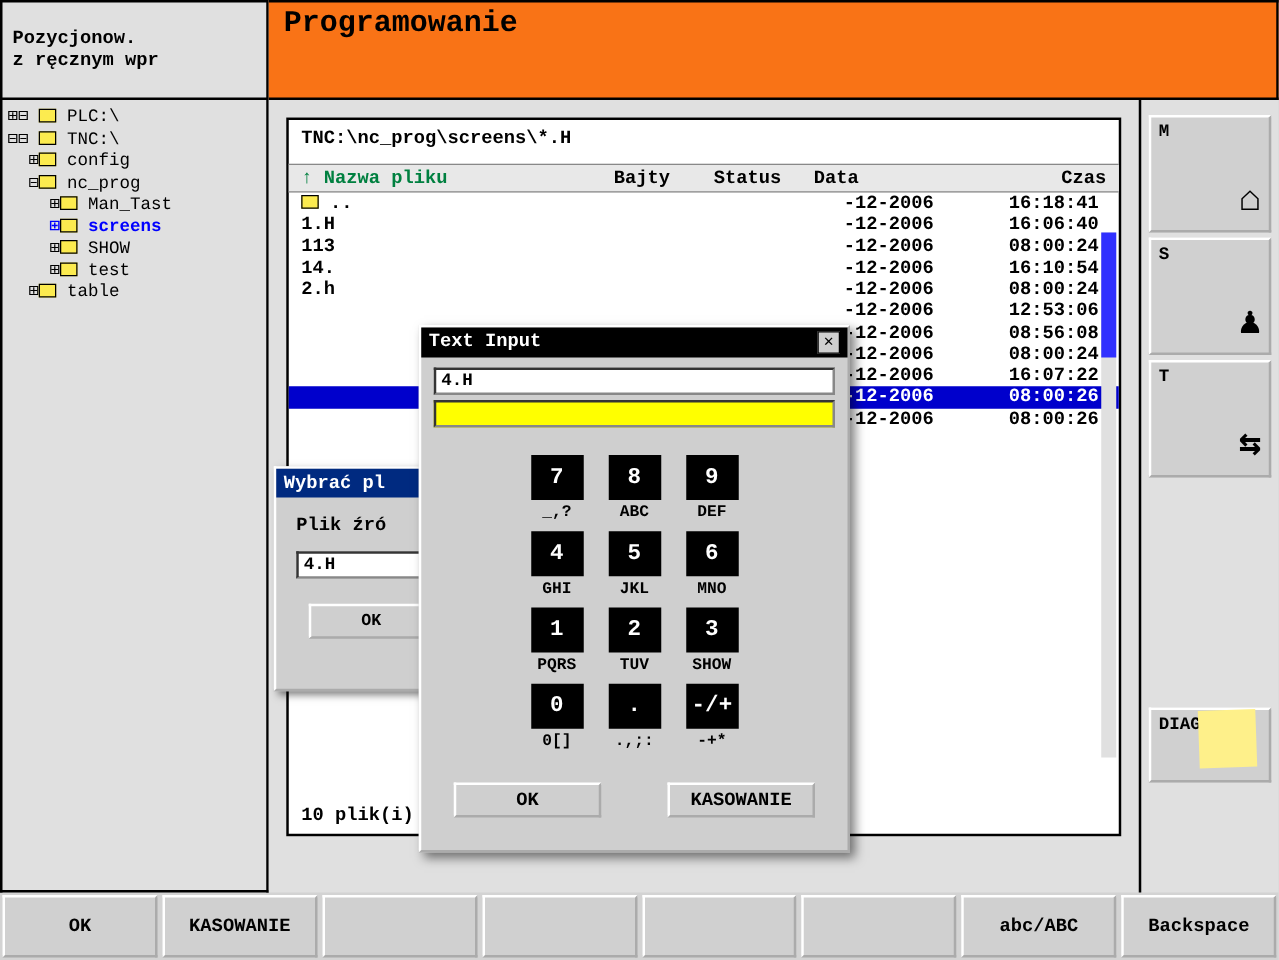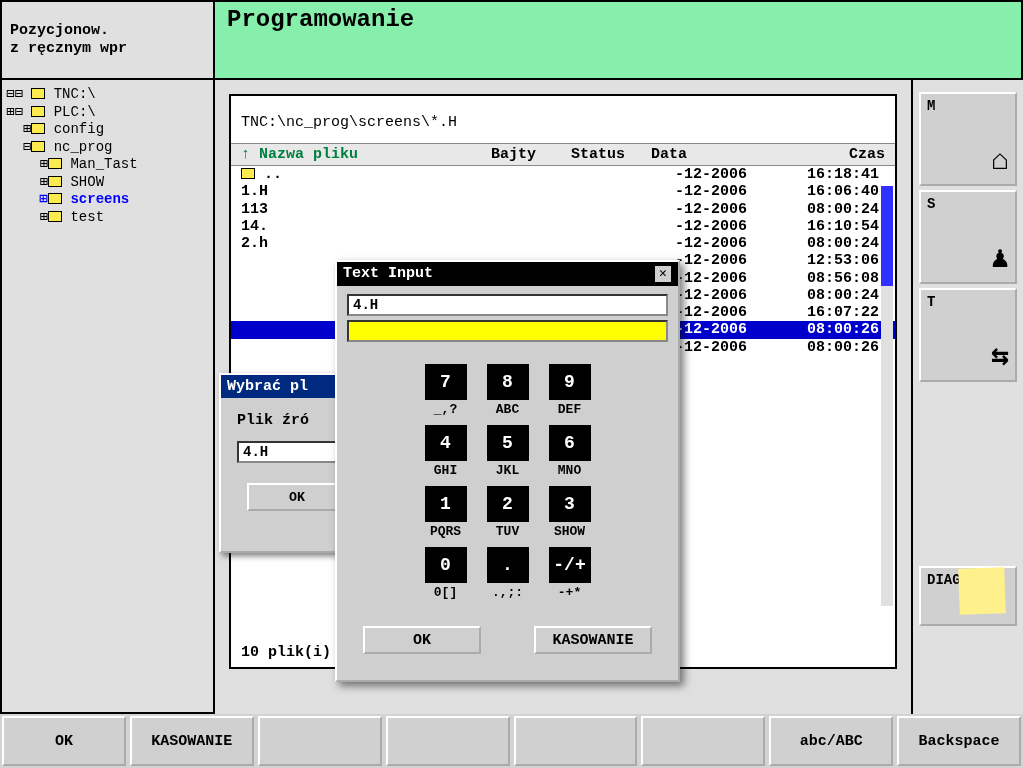--- a/index.html
+++ b/index.html
@@ -17,21 +17,21 @@
     border: 2px solid #000;
     background: #e0e0e0;
     padding: 20px 8px;
     font-weight: bold;
     line-height: 1.2;
   }
   .title-box {
     flex: 1;
     border: 2px solid #000;
     border-left: none;
-    background: #86efac;
+    background: #f97316;
     padding: 4px 12px;
   }
   .title-main { font-size: 24px; font-weight: bold; }
   .title-sub { font-size: 24px; font-weight: bold; color: #0000ff; }
 
   .main-area {
     display: flex;
     height: calc(100% - 80px - 54px);
     position: relative;
   }
@@ -64,22 +64,21 @@
   }
   .file-box {
     margin: 0 14px;
     background: #fff;
     border: 2px solid #000;
     height: 575px;
     position: relative;
   }
   .path-line {
     padding: 6px 10px 12px;
-    font-weight: normal;
-    margin-top: 12px;
+    font-weight: bold;
   }
   .header-row {
     display: flex;
     background: #e8e8e8;
     border-top: 1px solid #888; border-bottom: 1px solid #888;
     padding: 2px 10px;
     font-weight: bold;
     align-items: center;
   }
   .hdr-name { width: 250px; color: #008040; }
@@ -271,28 +270,29 @@
     <div>z ręcznym wpr</div>
   </div>
   <div class="title-box">
     <div class="title-main">Programowanie</div>
   </div>
 </div>
 
 <div class="main-area">
 
   <div class="tree-panel">
+    <div class="tree-row">⊞⊟ <span class="tree-icon"></span> <span>PLC:\</span></div>
     <div class="tree-row">⊟⊟ <span class="tree-icon"></span> <span>TNC:\</span></div>
-    <div class="tree-row">⊞⊟ <span class="tree-icon"></span> <span>PLC:\</span></div>
     <div class="tree-row">  ⊞<span class="tree-icon"></span> <span>config</span></div>
     <div class="tree-row">  ⊟<span class="tree-icon"></span> <span>nc_prog</span></div>
     <div class="tree-row">    ⊞<span class="tree-icon"></span> <span>Man_Tast</span></div>
+    <div class="tree-row sel">    ⊞<span class="tree-icon"></span> <span>screens</span></div>
     <div class="tree-row">    ⊞<span class="tree-icon"></span> <span>SHOW</span></div>
-    <div class="tree-row sel">    ⊞<span class="tree-icon"></span> <span>screens</span></div>
     <div class="tree-row">    ⊞<span class="tree-icon"></span> <span>test</span></div>
+    <div class="tree-row">  ⊞<span class="tree-icon"></span> <span>table</span></div>
   </div>
 
   <div class="center-panel">
     <div class="file-box">
       <div class="path-line">TNC:\nc_prog\screens\*.H</div>
       <div class="header-row">
         <div class="hdr-name">Nazwa pliku</div>
         <div class="hdr-bytes">Bajty</div>
         <div class="hdr-status">Status</div>
         <div class="hdr-date">Data</div>

